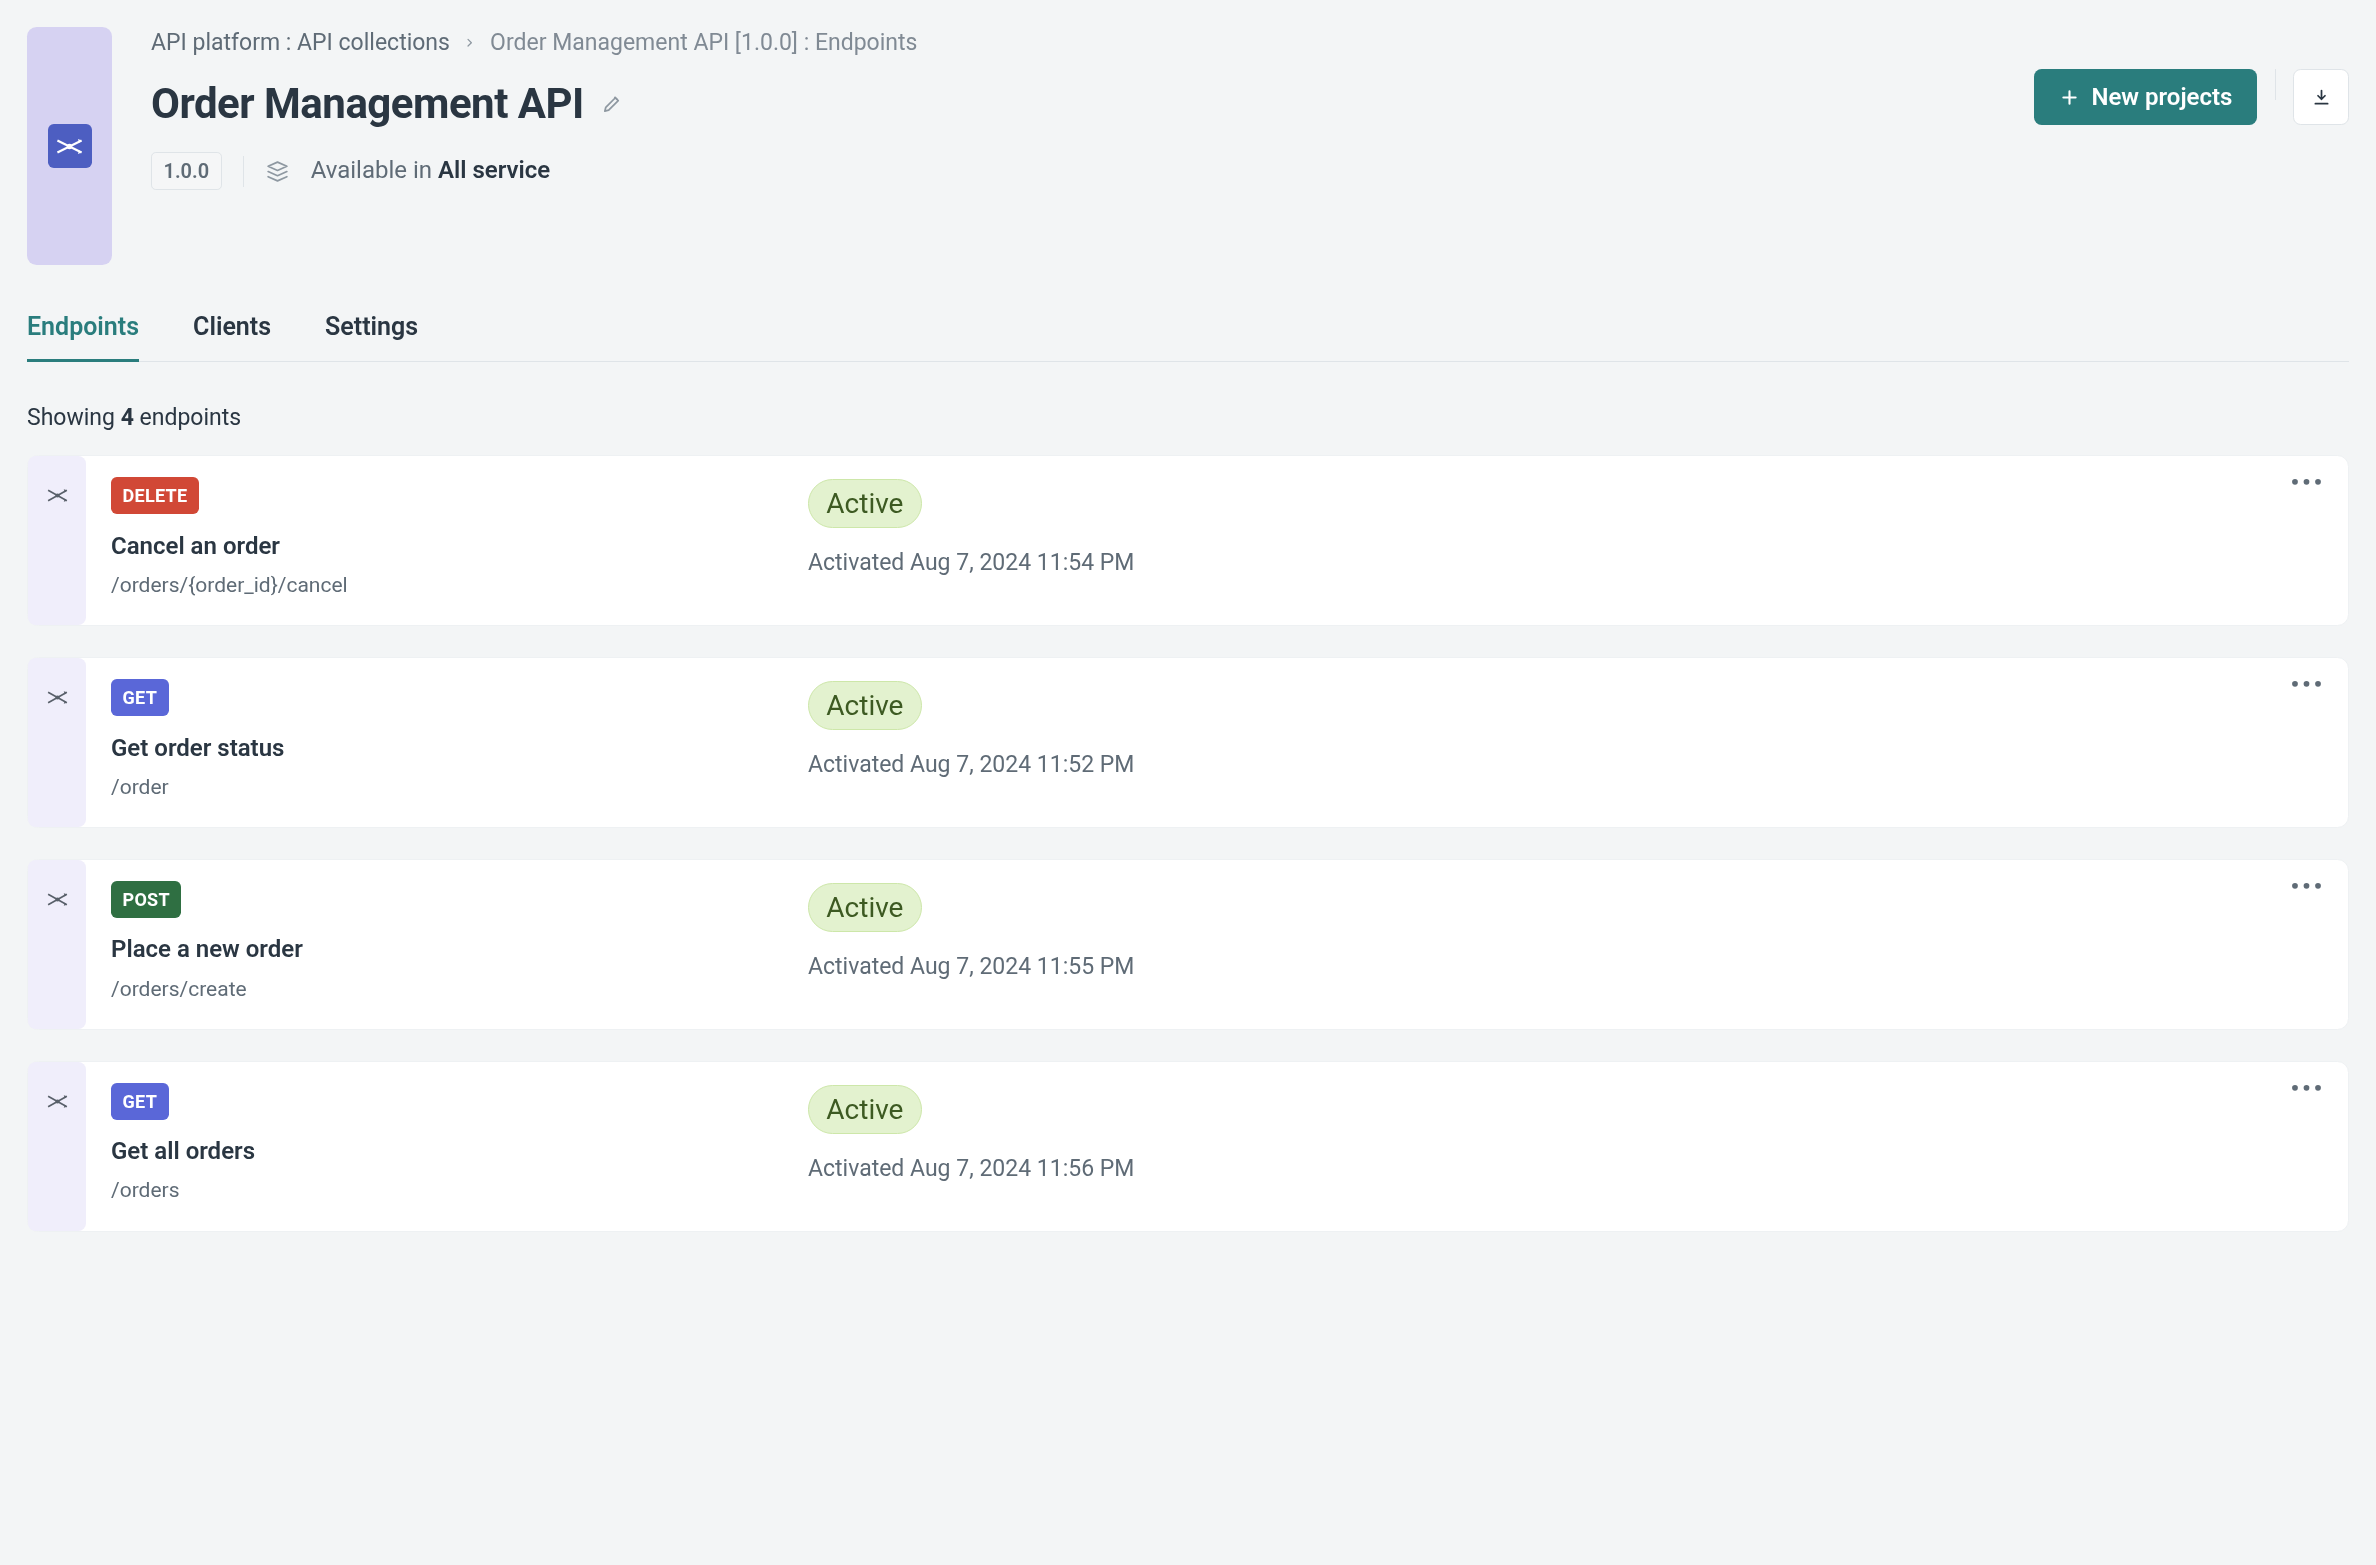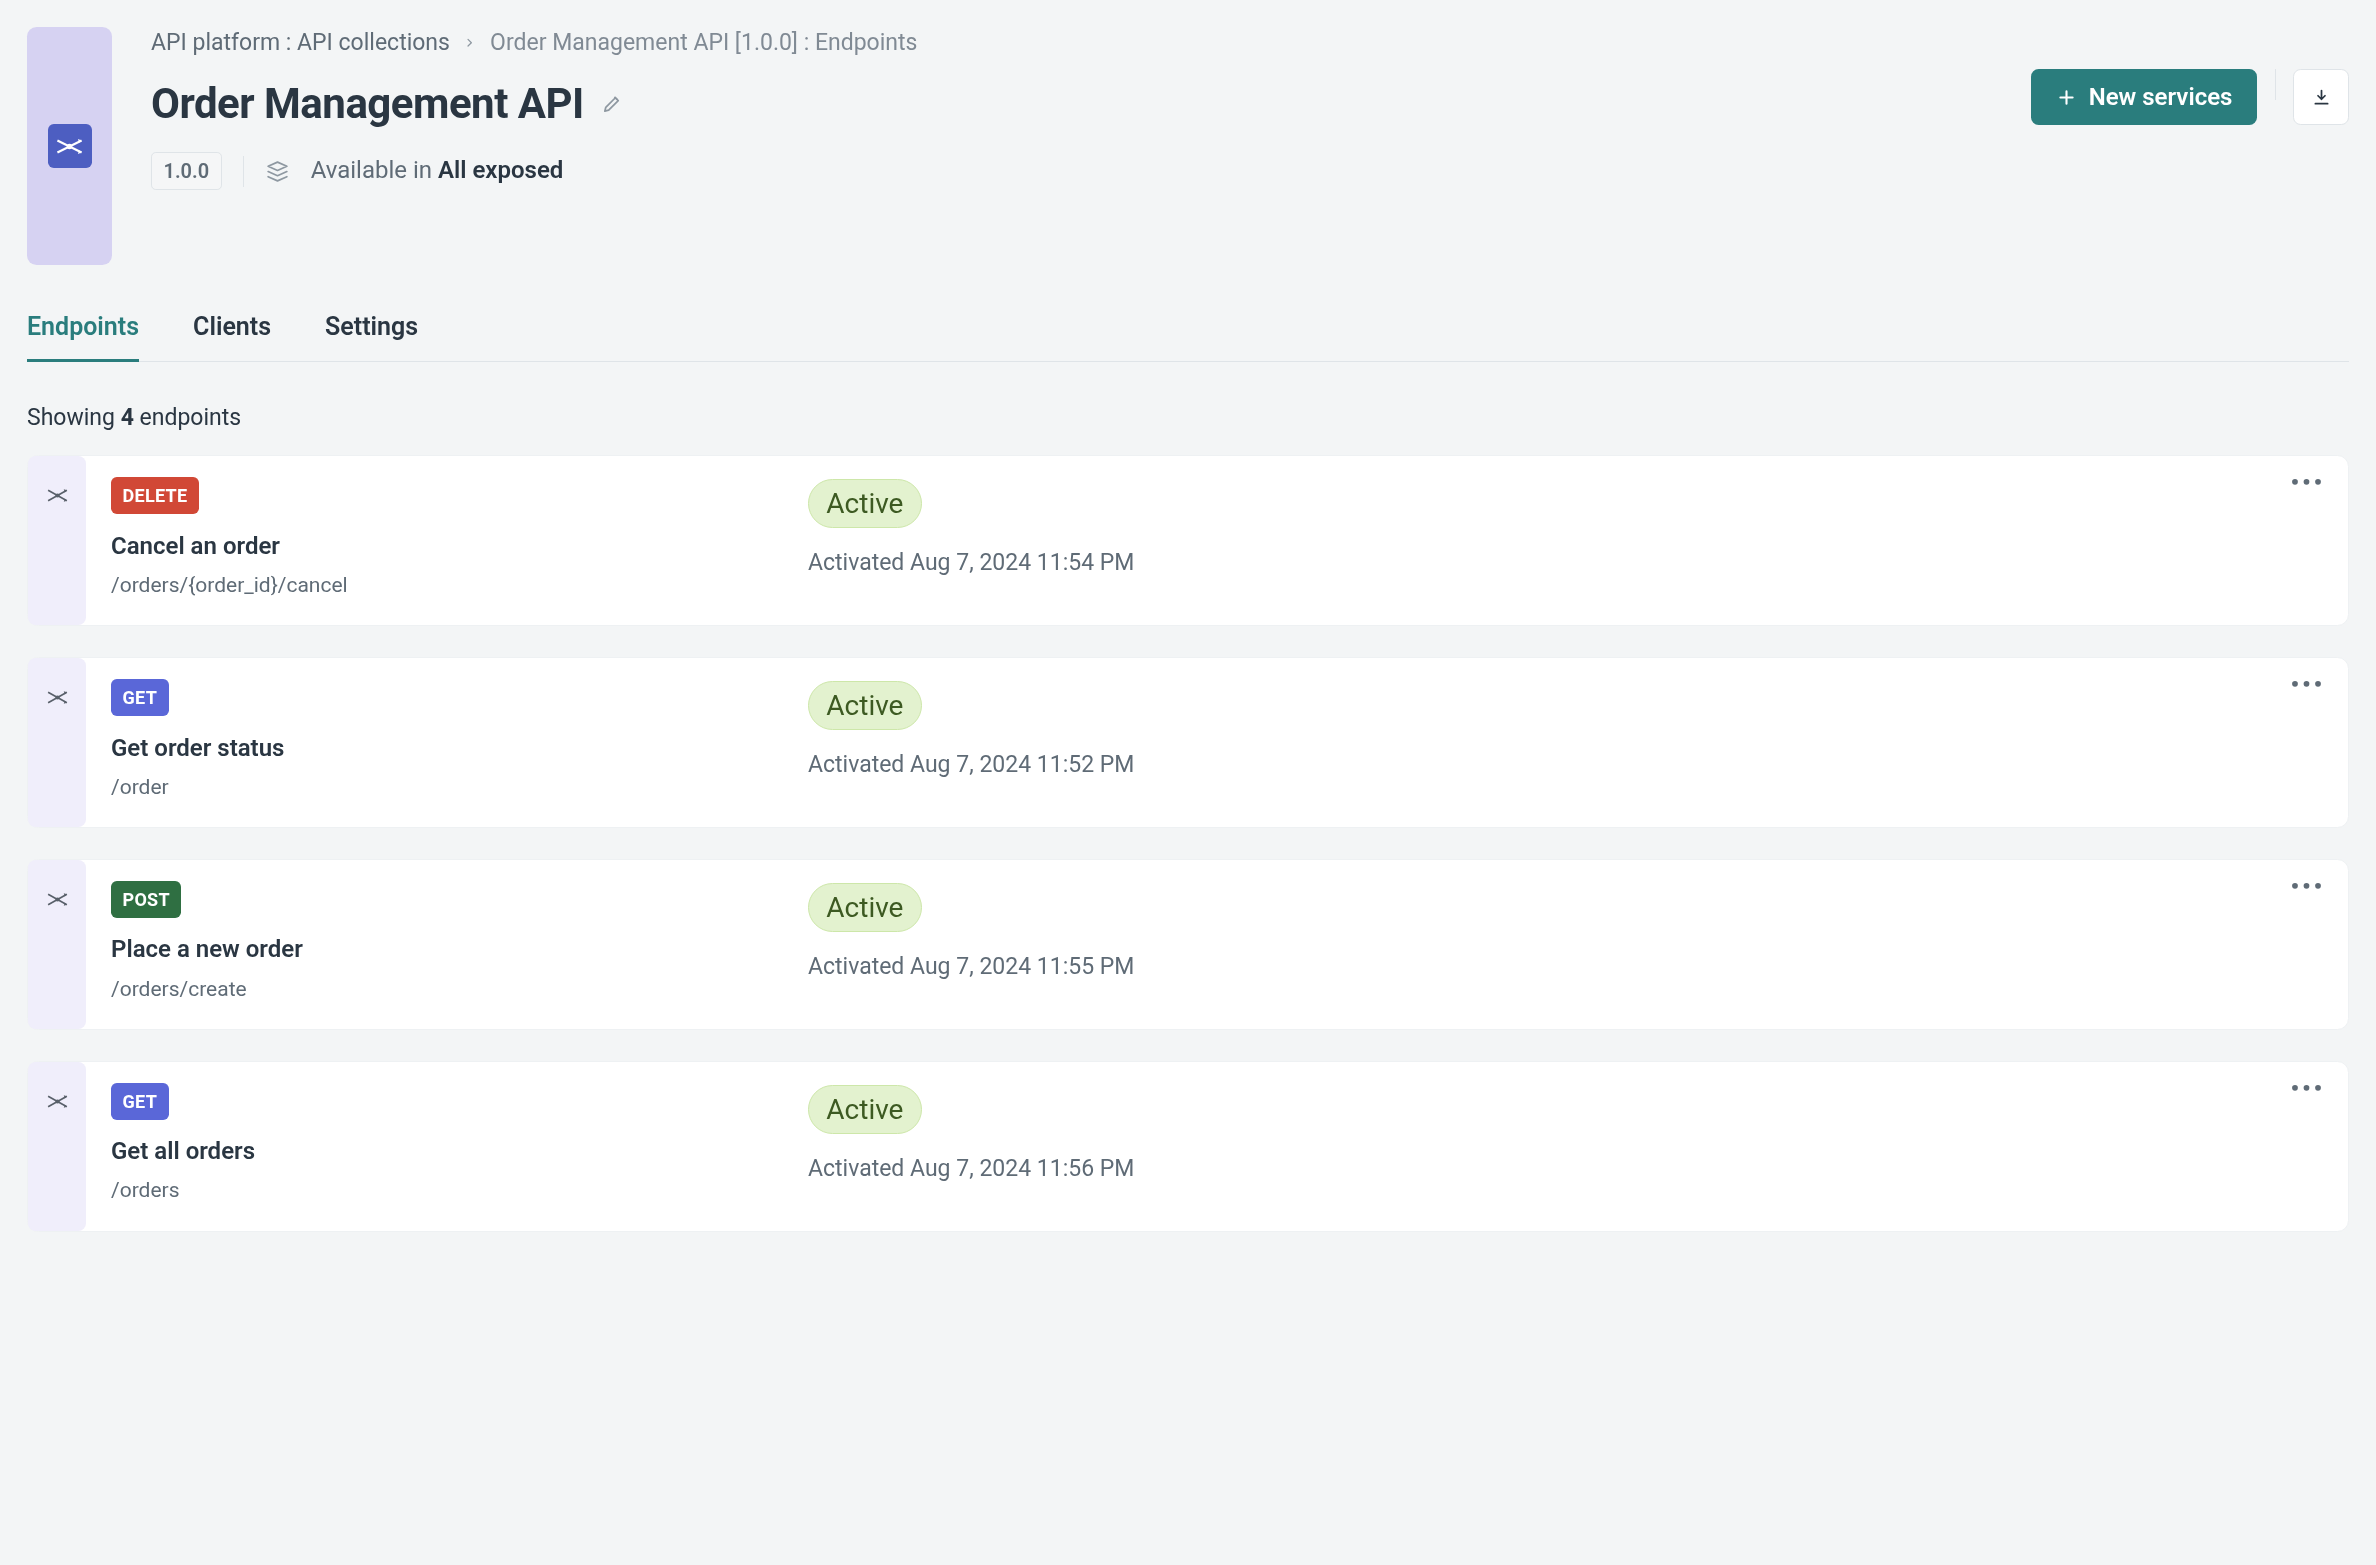--- a/index.html
+++ b/index.html
@@ -129,32 +129,32 @@
       <div class="meta-row">
         <span class="version-tag">1.0.0</span>
         <span class="divider-v"></span>
         <span class="stack-icon">
           <svg width="25" height="25" viewBox="0 0 24 24" fill="none">
               <path d="M12 3l9 4-9 4-9-4 9-4z M3 12l9 4 9-4 M3 17l9 4 9-4" stroke="currentColor" stroke-width="1.6" stroke-linejoin="round" stroke-linecap="round"></path>
             </svg>
         </span>
         <span>
           <span>Available in</span>
-          <span class="all-projects">All exposed</span>
+          <span class="all-projects">All service</span>
         </span>
       </div>
 
     </div>
 
     <div class="header-actions">
       <button class="btn-primary">
         <svg width="21" height="21" viewBox="0 0 24 24">
             <path d="M12 5v14M5 12h14" stroke="#fff" stroke-width="2.4" stroke-linecap="round"></path>
           </svg>
-        <span>New services</span>
+        <span>New projects</span>
       </button>
       <span class="divider-v"></span>
       <button class="btn-outline">
         <svg width="21" height="21" viewBox="0 0 24 24">
             <path d="M12 4v10m0 0l-4-4m4 4l4-4M5 19h14" stroke="#2a3642" stroke-width="2" stroke-linecap="round" stroke-linejoin="round" fill="none"></path>
           </svg>
       </button>
     </div>
   </div>
 

